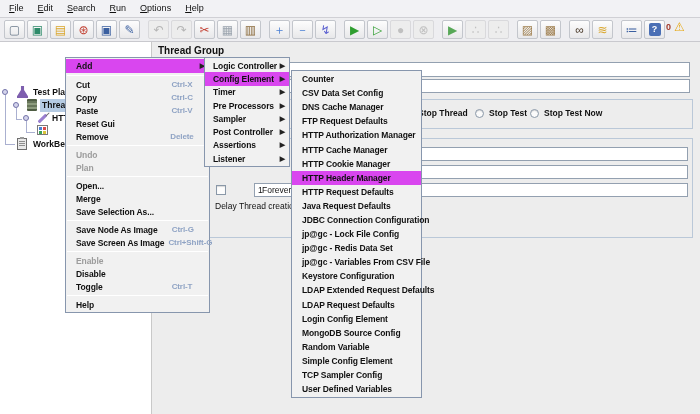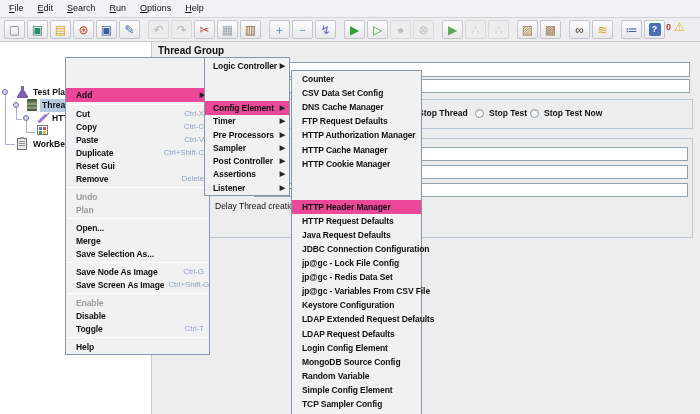--- a/index.html
+++ b/index.html
@@ -72,23 +72,23 @@
   .popup{position:absolute;background:#f1f1f1;border:1px solid #8796ad;padding:1px 0;}
   .context-menu{left:65px;top:57px;width:145px;z-index:10;}
   .add-submenu{left:204px;top:57px;width:86px;z-index:11;}
   .config-submenu{left:291px;top:70px;width:131px;z-index:12;}
   .menu-item{position:relative;display:flex;align-items:center;padding:0 5px 0 10px;
              font-size:8.5px;font-weight:bold;letter-spacing:-0.1px;color:#111;white-space:nowrap;}
   .cm-item{height:13px;}
   .cm-item.first{height:14px;}
   .as-item{height:13.3px;padding-left:8px;}
   .cs-item{height:14.1px;}
-  .menu-item.hl{background:#ec4899;margin-top:29px;}
+  .menu-item.hl{background:#d946ef;}
   .menu-item.disabled{color:#9c9c9c;}
-  .cm-sc{margin-left:auto;width:48px;text-align:right;font-size:8px;font-weight:normal;color:#8fa3c4;padding-left:4px;}
+  .cm-sc{margin-left:auto;width:48px;text-align:center;font-size:8px;font-weight:bold;color:#8fa3c4;padding-left:4px;}
   .m-arrow{position:absolute;right:4px;font-size:7px;color:#222;top:50%;transform:translateY(-50%);}
   .menu-sep{height:1px;background:#bcbcbc;border-bottom:1px solid #fff;margin:2px 1px;}
 </style>
 </head>
 <body>
 
 <div class="window">
 
   <div class="menubar" id="menubar">
       <span class="mb-item"><u>F</u>ile</span>
@@ -263,24 +263,20 @@
       </div>
       <div class="menu-item cm-item">
         <span>Copy</span>
         <span class="cm-sc">Ctrl-C</span>
       </div>
       <div class="menu-item cm-item">
         <span>Paste</span>
         <span class="cm-sc">Ctrl-V</span>
       </div>
       <div class="menu-item cm-item">
-        <span>Duplicate</span>
-        <span class="cm-sc">Ctrl+Shift-C</span>
-      </div>
-      <div class="menu-item cm-item">
         <span>Reset Gui</span>
       </div>
       <div class="menu-item cm-item">
         <span>Remove</span>
         <span class="cm-sc">Delete</span>
       </div>
       <div class="menu-sep"></div>
       <div class="menu-item cm-item disabled">
         <span>Undo</span>
       </div>

